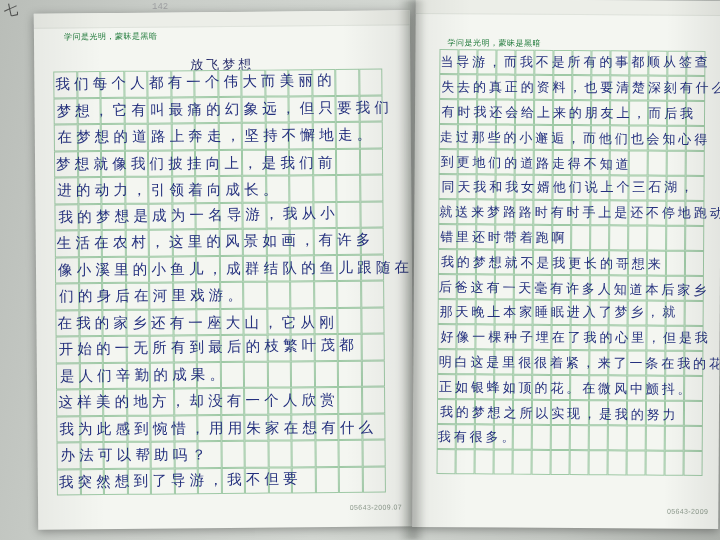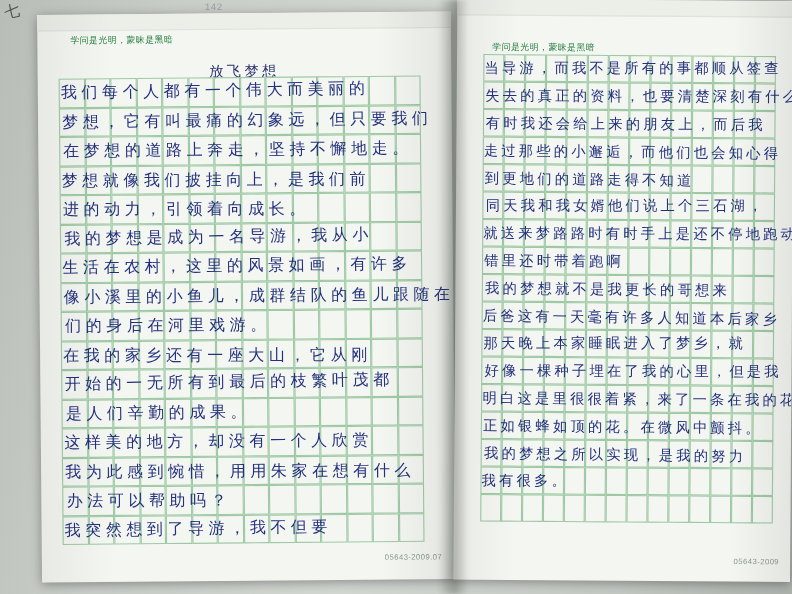--- a/index.html
+++ b/index.html
@@ -140,21 +140,20 @@
     color: #2b2b2b;
     transform: rotate(-12deg);
     opacity: 0.75;
   }
   .top-smudge {
     position: absolute;
     font-family: Liberation Mono, monospace;
     font-size: 9px;
     color: #7d7d85;
     opacity: 0.55;
-    margin-left: 34px;
   }
 </style>
 </head>
 <body>
 
 <div id="page">
 
   <div class="desk"></div>
 
   <div class="top-smudge" style="left:152px; top:2px;">142</div>

